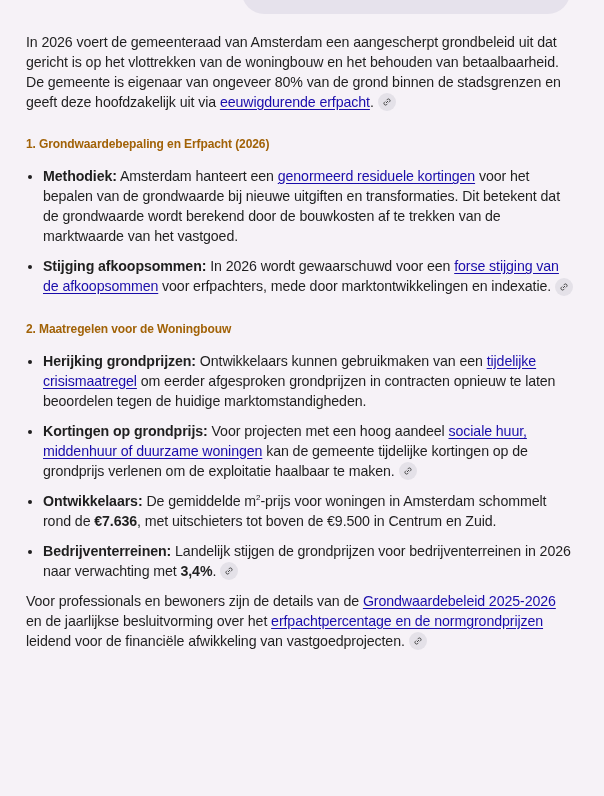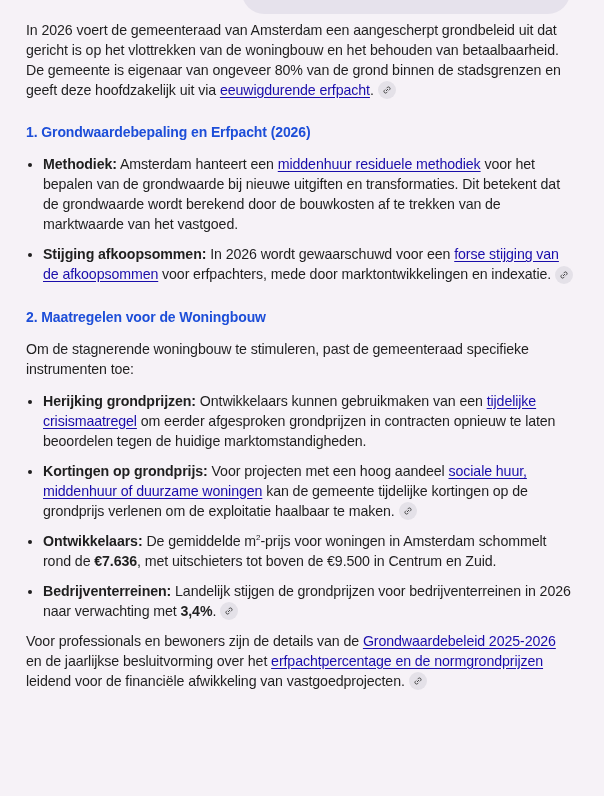--- a/index.html
+++ b/index.html
@@ -10,27 +10,27 @@
     color: #1f1f1f;
     position: relative;
   }
   .user-bubble {
     position: absolute; left: 242px; top: -40px;
     width: 328px; height: 54px;
     background: #e6e2ec; border-radius: 0 0 22px 22px;
     border-top-left-radius: 22px; border-top-right-radius: 22px;
   }
   .content {
-    position: absolute; left: 26px; top: 20px; width: 548px;
+    position: absolute; left: 26px; top: 32px; width: 548px;
     font-size: 14.2px; line-height: 20px; letter-spacing: -0.1px;
   }
   p { margin: 0 0 12px 0; }
   h2 {
-    font-size: 14px; font-weight: 600; margin: 20px 0 10px 0; line-height: 24px;
-    color: #1d4ed8; letter-spacing: -0.1px;
+    font-size: 12px; font-weight: 600; margin: 20px 0 10px 0; line-height: 24px;
+    color: #a16207; letter-spacing: -0.1px;
   }
   ul { margin: 0 0 0 0; padding-left: 17px; }
   li { margin: 0 0 10px 0; padding-left: 0; }
   li::marker { font-size: 13px; }
   a { color: #1a0dab; text-decoration: underline; text-underline-offset: 2px; }
   b { font-weight: 700; }
   .chip {
     display: inline-block; width: 18px; height: 18px; border-radius: 50%;
     background: #e4e1e8; vertical-align: middle; margin-left: 4px;
     text-align: center; line-height: 18px; font-size: 10px; color: #555;
@@ -47,28 +47,27 @@
 </div>
 
 <div class="content">
   <p><span>In 2026 voert de gemeenteraad van Amsterdam een aangescherpt grondbeleid uit dat gericht is op het vlottrekken van de woningbouw en het behouden van betaalbaarheid. De gemeente is eigenaar van ongeveer 80% van de grond binnen de stadsgrenzen en geeft deze hoofdzakelijk uit via </span><a href="#">eeuwigdurende erfpacht</a><span>.</span><span class="chip"><svg viewBox="0 0 10 10">
           <path d="M4 6 L6 4 M3.2 4.6 L2.2 5.6 a1.6 1.6 0 0 0 2.2 2.2 L5.4 6.8 M6.8 5.4 L7.8 4.4 a1.6 1.6 0 0 0 -2.2 -2.2 L4.6 3.2" stroke="#444" stroke-width="1" fill="none"></path>
         </svg></span></p>
 
 
   <h2>1. Grondwaardebepaling en Erfpacht (2026)</h2>
   <ul>
-    <li><b>Methodiek:</b><span> Amsterdam hanteert een </span><a href="#">middenhuur residuele methodiek</a><span> voor het bepalen van de grondwaarde bij nieuwe uitgiften en transformaties. Dit betekent dat de grondwaarde wordt berekend door de bouwkosten af te trekken van de marktwaarde van het vastgoed.</span></li>
+    <li><b>Methodiek:</b><span> Amsterdam hanteert een </span><a href="#">genormeerd residuele kortingen</a><span> voor het bepalen van de grondwaarde bij nieuwe uitgiften en transformaties. Dit betekent dat de grondwaarde wordt berekend door de bouwkosten af te trekken van de marktwaarde van het vastgoed.</span></li>
     <li><b>Stijging afkoopsommen:</b><span> In 2026 wordt gewaarschuwd voor een </span><a href="#">forse stijging van de afkoopsommen</a><span> voor erfpachters, mede door marktontwikkelingen en indexatie.</span><span class="chip"><svg viewBox="0 0 10 10">
             <path d="M4 6 L6 4 M3.2 4.6 L2.2 5.6 a1.6 1.6 0 0 0 2.2 2.2 L5.4 6.8 M6.8 5.4 L7.8 4.4 a1.6 1.6 0 0 0 -2.2 -2.2 L4.6 3.2" stroke="#444" stroke-width="1" fill="none"></path>
           </svg></span></li>
   </ul>
 
   <h2>2. Maatregelen voor de Woningbouw</h2>
-  <p>Om de stagnerende woningbouw te stimuleren, past de gemeenteraad specifieke instrumenten toe:</p>
   <ul>
     <li><b>Herijking grondprijzen:</b><span> Ontwikkelaars kunnen gebruikmaken van een </span><a href="#">tijdelijke crisismaatregel</a><span> om eerder afgesproken grondprijzen in contracten opnieuw te laten beoordelen tegen de huidige marktomstandigheden.</span></li>
     <li><b>Kortingen op grondprijs:</b><span> Voor projecten met een hoog aandeel </span><a href="#">sociale huur, middenhuur of duurzame woningen</a><span> kan de gemeente tijdelijke kortingen op de grondprijs verlenen om de exploitatie haalbaar te maken.</span><span class="chip"><svg viewBox="0 0 10 10">
             <path d="M4 6 L6 4 M3.2 4.6 L2.2 5.6 a1.6 1.6 0 0 0 2.2 2.2 L5.4 6.8 M6.8 5.4 L7.8 4.4 a1.6 1.6 0 0 0 -2.2 -2.2 L4.6 3.2" stroke="#444" stroke-width="1" fill="none"></path>
           </svg></span></li>
   </ul>
 
   <ul>
     <li><b>Ontwikkelaars:</b><span> De gemiddelde m</span><sup>2</sup><span>-prijs voor woningen in Amsterdam schommelt rond de </span><b>€7.636</b><span>, met uitschieters tot boven de €9.500 in Centrum en Zuid.</span></li>
     <li><b>Bedrijventerreinen:</b><span> Landelijk stijgen de grondprijzen voor bedrijventerreinen in 2026 naar verwachting met </span><b>3,4%</b><span>.</span><span class="chip"><svg viewBox="0 0 10 10">

